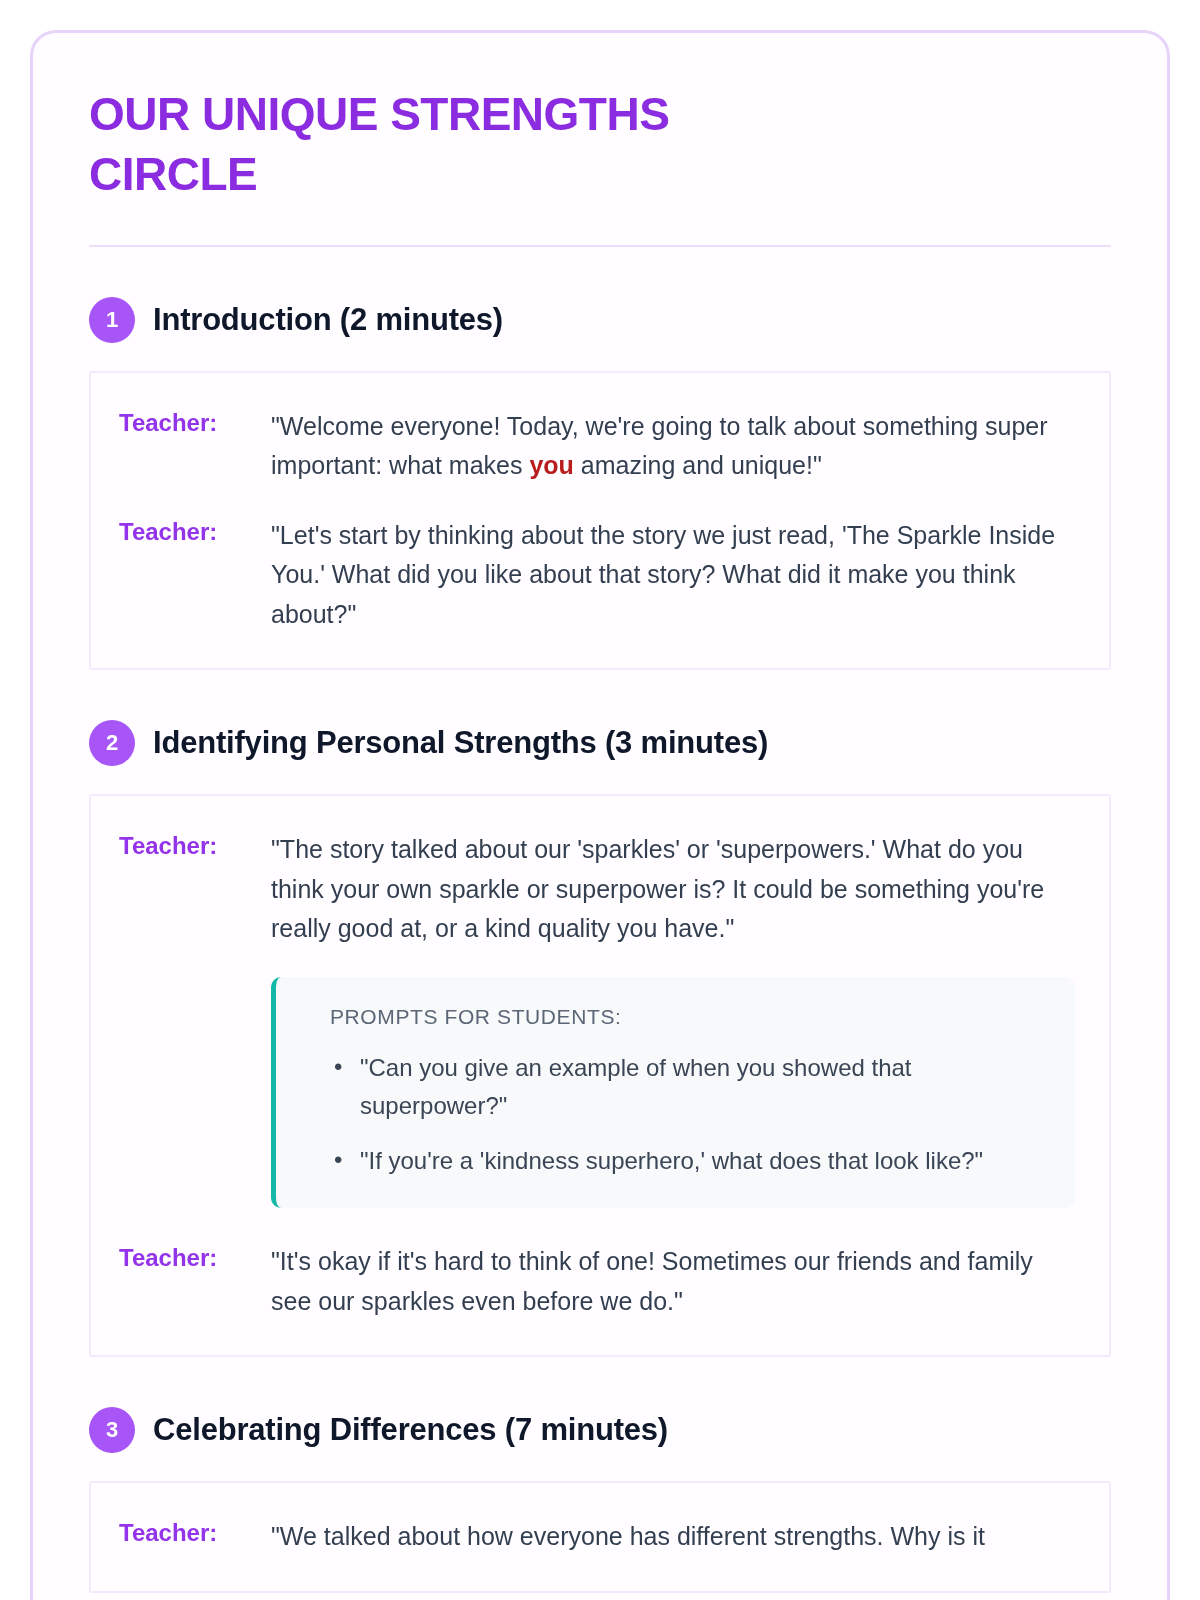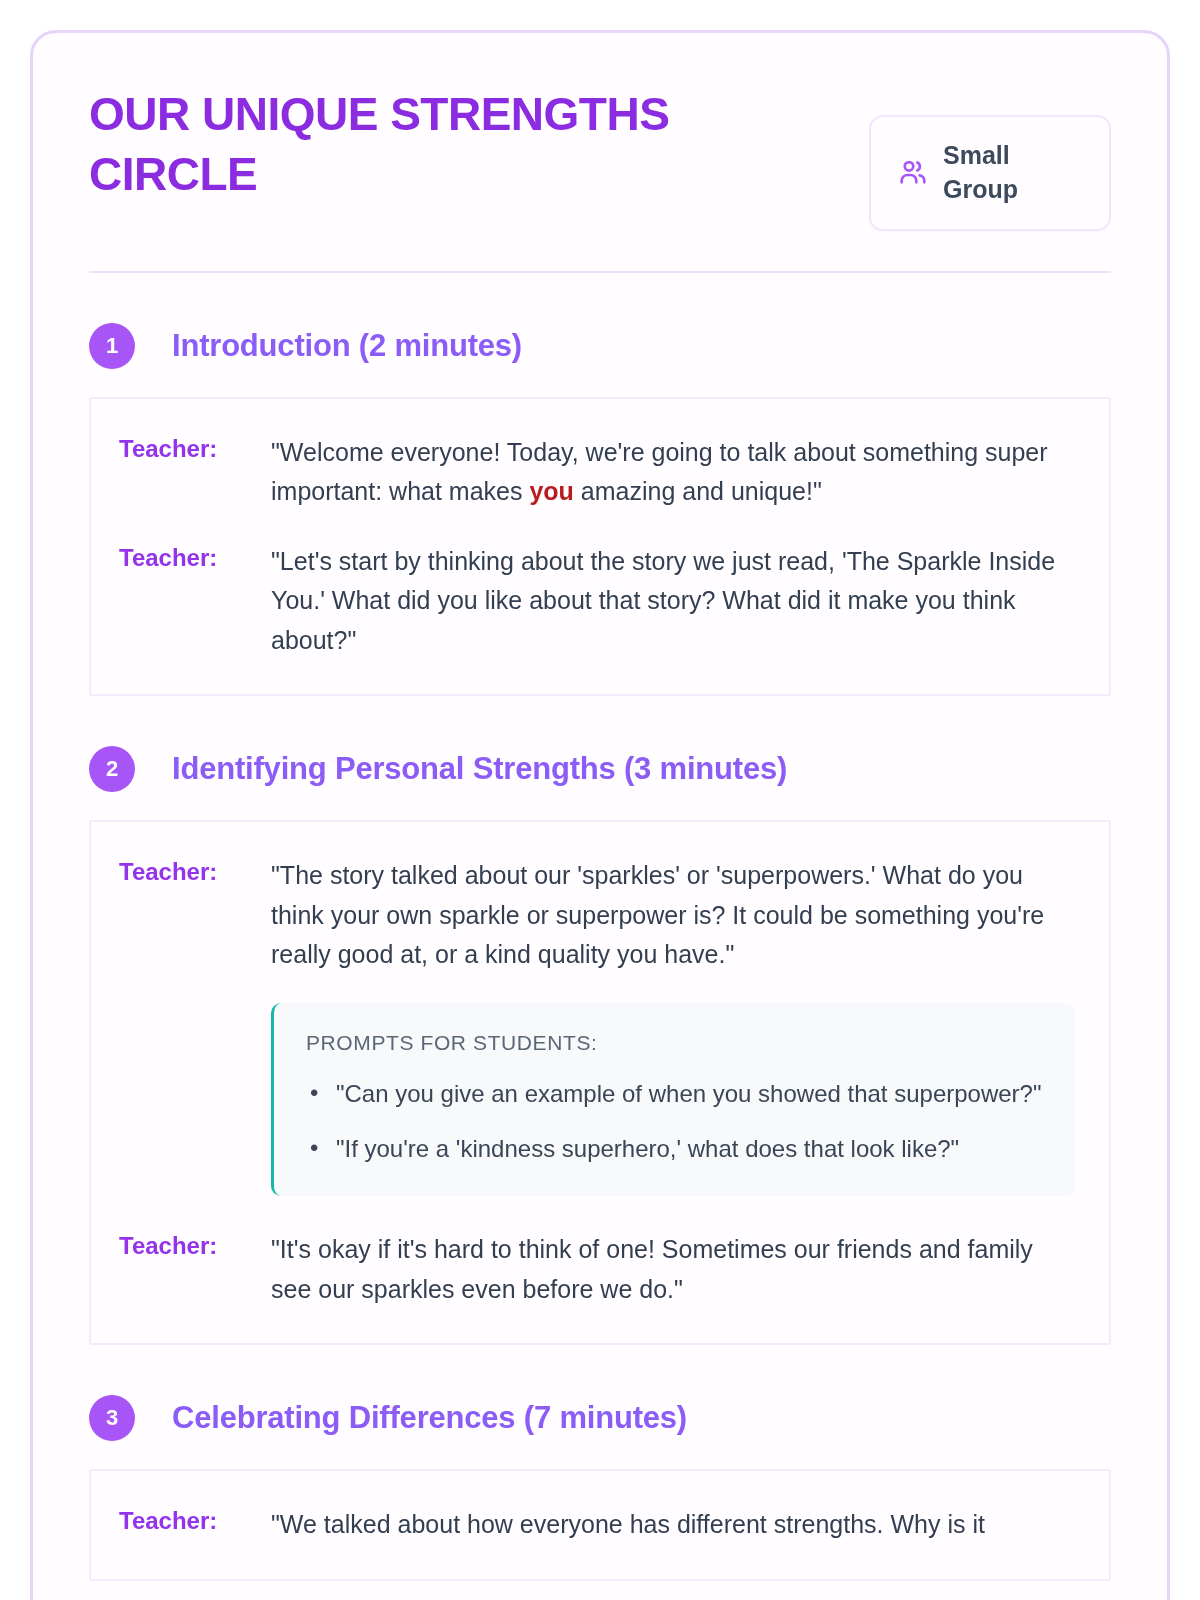--- a/index.html
+++ b/index.html
@@ -108,23 +108,22 @@
     font-size: 22px;
     font-weight: 700;
     display: flex;
     align-items: center;
     justify-content: center;
   }
 
   .section-title {
     font-size: 31px;
     font-weight: 700;
-    color: #8b5cf6;
+    color: #0f172a;
     letter-spacing: -0.2px;
-    margin-left: 19px;
   }
 
   .dialogue-card {
     margin-top: 28px;
     border: 2px solid #f3eafd;
     border-radius: 2px;
     background: #fffdff;
     padding: 34px 34px 34px 28px;
   }
 
@@ -150,23 +149,23 @@
     line-height: 1.58;
     color: #333f50;
   }
   .dialogue-text b { font-weight: 700; color: #b91c1c; }
 
   
   .prompts-box {
     margin-top: 28px;
     margin-bottom: 4px;
     background: #f8f9fb;
-    border-left: 3px solid #14b8a6;
+    border-left: 5px solid #14b8a6;
     border-radius: 10px;
-    padding: 28px 30px 28px 32px;
+    padding: 28px 30px 28px 54px;
   }
 
   .prompts-heading {
     font-size: 21px;
     font-weight: 500;
     letter-spacing: 0.6px;
     color: #5b6676;
     text-transform: uppercase;
     margin-bottom: 20px;
   }
@@ -193,31 +192,20 @@
 <body>
 
 <div class="page-frame">
   <div class="inner">
 
     <div class="header-row">
       <div class="header-left">
         <h1 class="doc-title">OUR UNIQUE STRENGTHS CIRCLE</h1>
       </div>
 
-      <div class="badge">
-        <span class="badge-icon">
-          <svg width="32" height="32" viewBox="0 0 24 24" fill="none" stroke="#a855f7" stroke-width="2" stroke-linecap="round" stroke-linejoin="round">
-            <circle cx="9" cy="7" r="3.2"></circle>
-            <path d="M3.5 19v-1.2A4.3 4.3 0 0 1 7.8 13.5h2.4a4.3 4.3 0 0 1 4.3 4.3V19"></path>
-            <path d="M15.2 4.2a3.2 3.2 0 0 1 0 5.9"></path>
-            <path d="M17 13.8a4 4 0 0 1 3.5 4V19"></path>
-          </svg>
-        </span>
-        <span class="badge-label">Small Group</span>
-      </div>
     </div>
 
     <hr class="divider">
 
     <div class="section">
       <div class="section-head">
         <div class="step-circle">1</div>
         <div class="section-title">Introduction (2 minutes)</div>
       </div>
 

